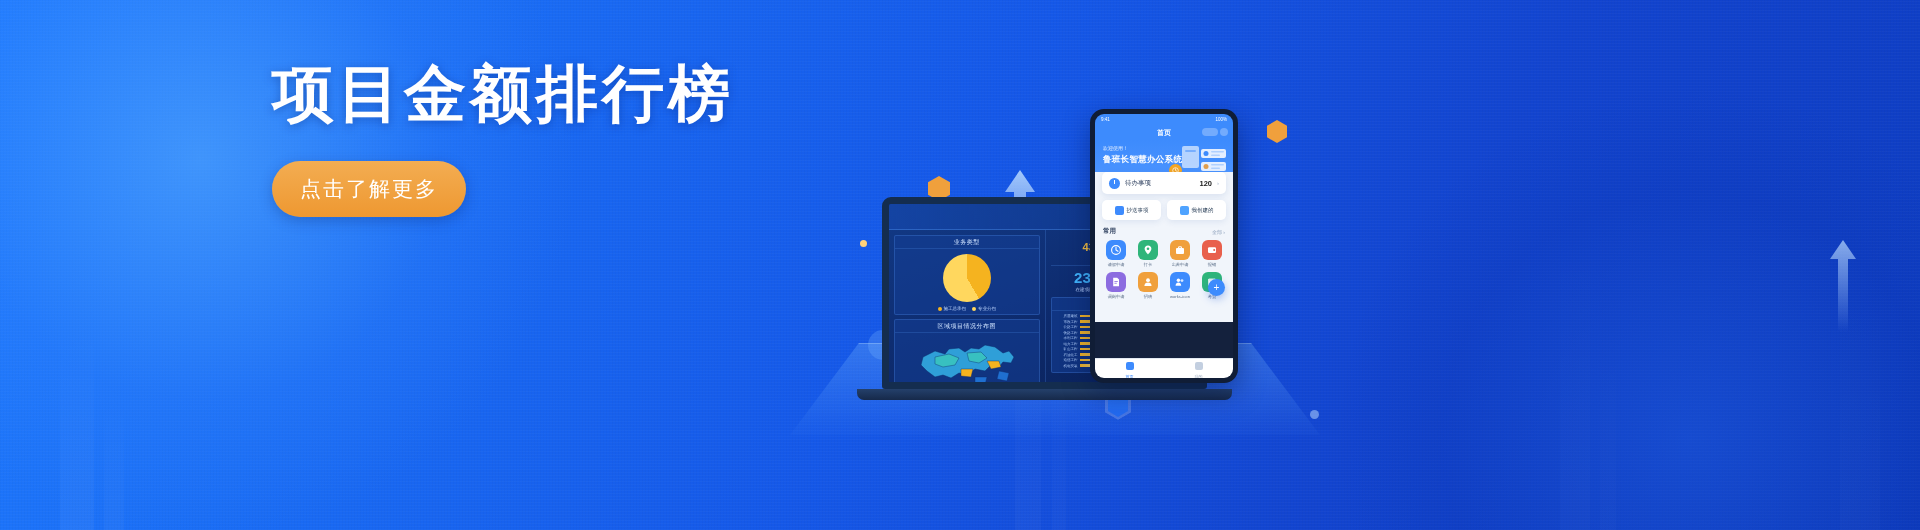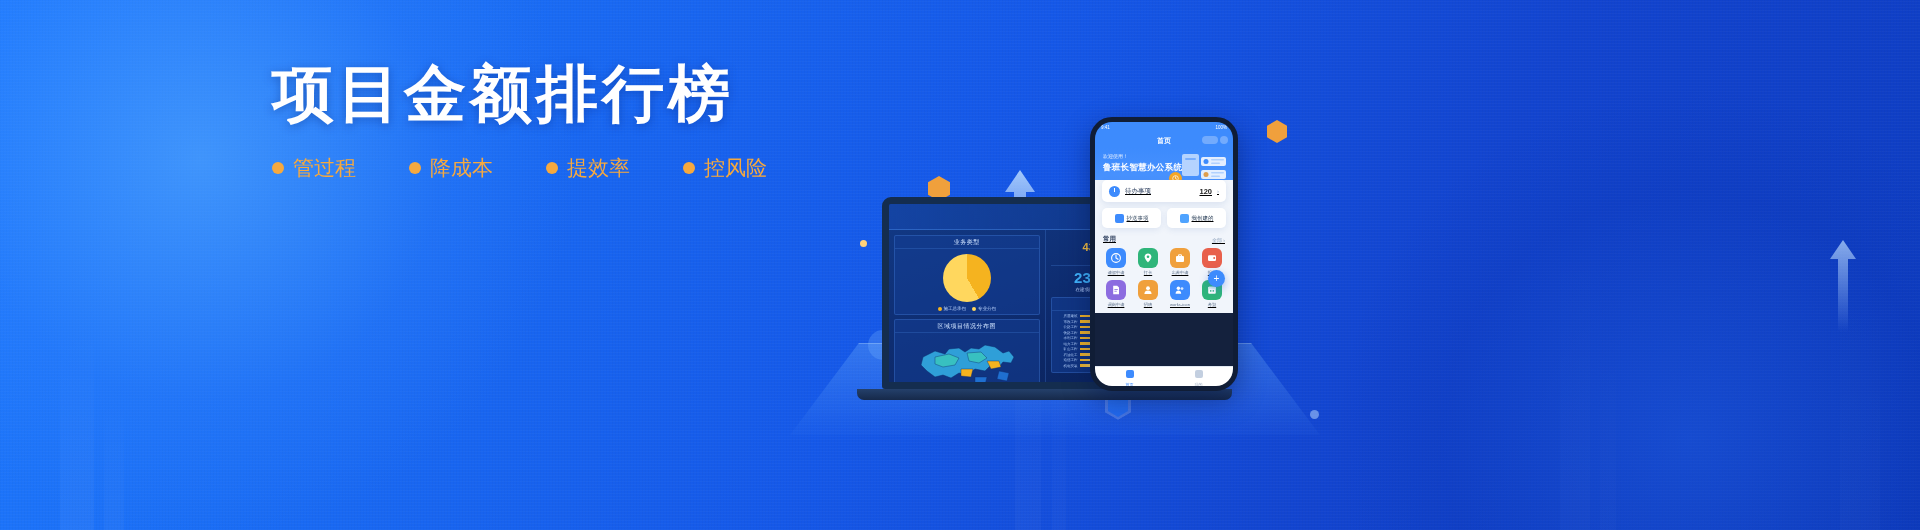--- a/index.html
+++ b/index.html
@@ -198,25 +198,25 @@
   .amount .v { font-size: 11px; font-weight: bold; color: #ffc53d; letter-spacing: .3px; }
   .amount .k { font-size: 4.5px; color: #b9d2ff; margin-top: 2px; }
   .mapbox { height: 74px; position: relative; overflow: hidden; }
   .cn-map {
     position: absolute; left: 50%; top: 50%;
     transform: translate(-50%,-50%);
   }
 
   
   .phone {
-    position: absolute; left: 300px; top: 12px;
+    position: absolute; left: 300px; top: 4px;
     width: 148px; height: 274px;
     background: #14213d;
     border: 5px solid #101d36;
-    border-radius: 22px;
+    border-radius: 14px;
     overflow: hidden;
     box-shadow: 0 10px 28px rgba(0,18,70,.45);
   }
   .ph-status {
     height: 11px; background: #3d8bfd; display: flex; align-items: center;
     justify-content: space-between; padding: 0 6px; font-size: 4.5px; color: #fff;
   }
   .ph-nav {
     height: 15px; background: #3d8bfd; position: relative;
     display: flex; align-items: center; justify-content: center;
@@ -234,21 +234,21 @@
     width: 8px; height: 8px; border-radius: 50%;
     background: rgba(255,255,255,.28);
   }
   .ph-hero {
     background: linear-gradient(180deg, #3d8bfd 0%, #4f96ff 100%);
     padding: 5px 8px 22px; position: relative;
   }
   .ph-hero .w1 { font-size: 5px; color: #e4efff; }
   .ph-hero .w2 { font-size: 8.5px; color: #ffffff; font-weight: bold; margin-top: 3px; letter-spacing: .3px; }
   .ph-illus { position: absolute; right: 6px; top: 4px; opacity: .9; }
-  .ph-body { background: #f1f5fb; padding: 0 7px 6px; position: relative; margin-top: -16px; text-decoration: underline; }
+  .ph-body { background: #f1f5fb; padding: 0 7px 23px; position: relative; margin-top: -16px; }
   .card {
     background: #fff; border-radius: 5px; height: 22px;
     display: flex; align-items: center; padding: 0 7px; gap: 5px;
     box-shadow: 0 2px 6px rgba(40,80,160,.12);
   }
   .card .ic { width: 11px; height: 11px; border-radius: 50%; background: #3d8bfd; flex: none; position: relative; }
   .card .ic::after {
     content:""; position:absolute; left:5px; top:2.5px;
     width:1px; height:3.5px; background:#fff;
     box-shadow: 0 3px 0 -1px #fff;
@@ -338,39 +338,22 @@
   <div class="hex solid" style="left:1267px; top:120px; width:20px; height:23px;"></div>
   <div class="hex wire" style="left:1105px; top:390px; width:26px; height:30px;"></div>
   <div class="dot" style="left:860px;  top:240px; width:7px;  height:7px;  background:#ffd27a;"></div>
   <div class="dot" style="left:905px;  top:300px; width:5px;  height:5px;  background:#ffd27a;"></div>
   <div class="dot" style="left:868px;  top:330px; width:30px; height:30px; background:rgba(120,180,255,.28);"></div>
   <div class="dot" style="left:1310px; top:410px; width:9px;  height:9px;  background:rgba(190,220,255,.5);"></div>
 
   <div class="copy">
     <h1 class="title">项目金额排行榜</h1>
 
-    <div class="features">
-      <div class="feature">
-        <span class="fdot"></span>
-        <span>管过程</span>
-      </div>
-      <div class="feature">
-        <span class="fdot"></span>
-        <span>降成本</span>
-      </div>
-      <div class="feature">
-        <span class="fdot"></span>
-        <span>提效率</span>
-      </div>
-      <div class="feature">
-        <span class="fdot"></span>
-        <span>控风险</span>
-      </div>
-    </div>
-
+
+    <button class="cta">点击了解更多</button>
   </div>
 
   <div class="devices">
     <div class="platform"></div>
 
     <div class="laptop">
       <div class="laptop-screen">
         <div class="dash">
           <div class="dash-head">
             <span class="dash-title">市场管理报表</span>

